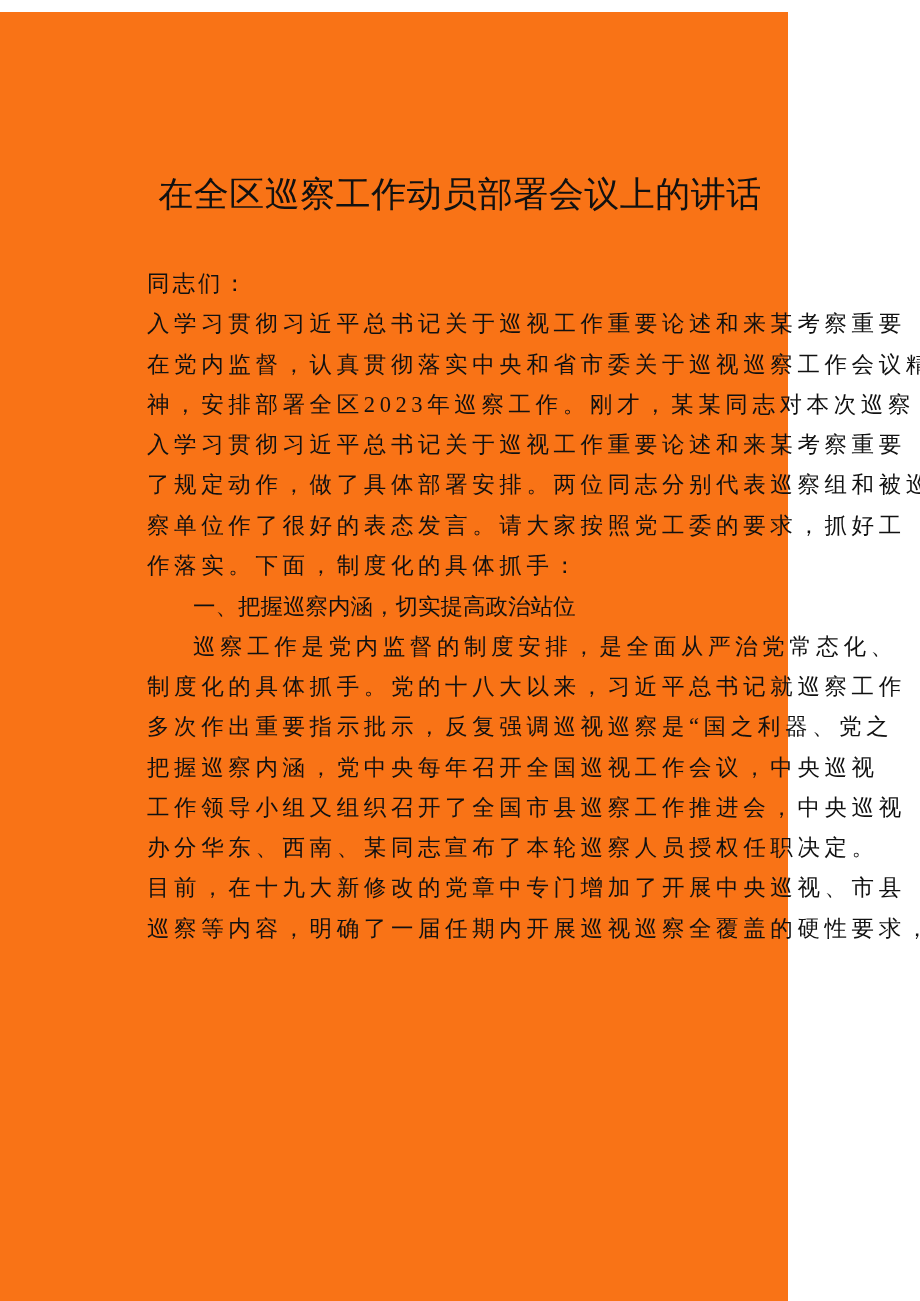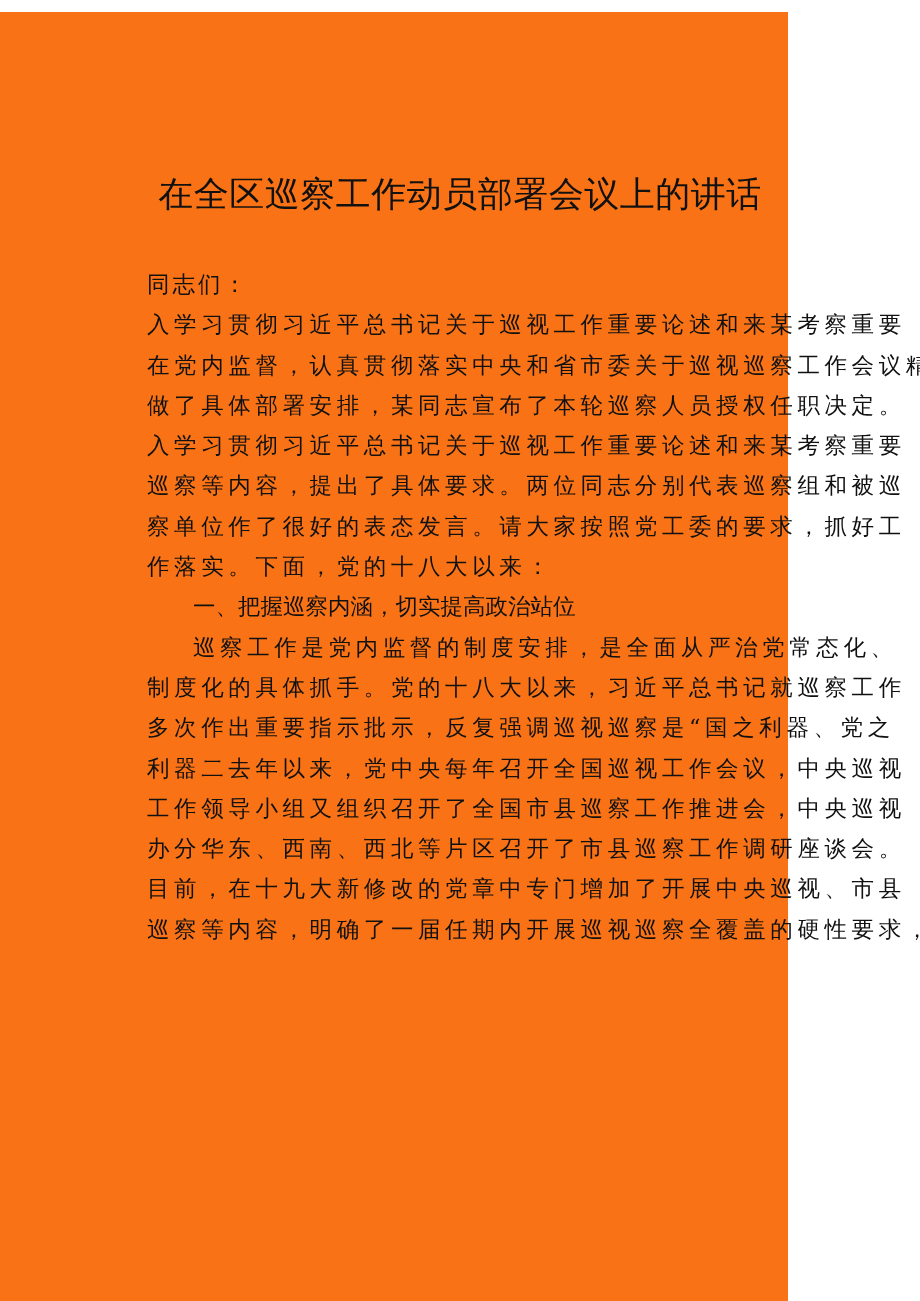--- a/index.html
+++ b/index.html
@@ -40,20 +40,21 @@
       width: 655px;
     }
     .line {
       height: 40.3px;
       line-height: 40.3px;
       font-size: 22.5px;
       white-space: nowrap;
       letter-spacing: 4.6px;
       text-align: justify;
       text-align-last: justify;
+      font-family: Liberation Serif, serif;
     }
     .line.last {
       text-align-last: left;
     }
     .line.indent {
       padding-left: 46px;
     }
     .line.salutation {
       text-align-last: left;
       letter-spacing: 3px;
@@ -73,30 +74,30 @@
 <body>
 
 <div class="page">
   <div class="title">在全区巡察工作动员部署会议上的讲话</div>
 
   <div class="body-text">
     <div class="line salutation">同志们：</div>
 
     <div class="line">入学习贯彻习近平总书记关于巡视工作重要论述和来某考察重要</div>
     <div class="line">在党内监督，认真贯彻落实中央和省市委关于巡视巡察工作会议精</div>
-    <div class="line">做了具体部署安排，某同志宣布了本轮巡察人员授权任职决定。</div>
+    <div class="line">神，安排部署全区2023年巡察工作。刚才，某某同志对本次巡察</div>
     <div class="line">入学习贯彻习近平总书记关于巡视工作重要论述和来某考察重要</div>
-    <div class="line">巡察等内容，提出了具体要求。两位同志分别代表巡察组和被巡</div>
+    <div class="line">了规定动作，做了具体部署安排。两位同志分别代表巡察组和被巡</div>
     <div class="line">察单位作了很好的表态发言。请大家按照党工委的要求，抓好工</div>
-    <div class="line last">作落实。下面，党的十八大以来：</div>
+    <div class="line last">作落实。下面，制度化的具体抓手：</div>
 
     <div class="heading">一、把握巡察内涵，切实提高政治站位</div>
 
     <div class="line indent">巡察工作是党内监督的制度安排，是全面从严治党常态化、</div>
     <div class="line">制度化的具体抓手。党的十八大以来，习近平总书记就巡察工作</div>
     <div class="line">多次作出重要指示批示，反复强调巡视巡察是“国之利器、党之</div>
-    <div class="line">利器二去年以来，党中央每年召开全国巡视工作会议，中央巡视</div>
+    <div class="line">把握巡察内涵，党中央每年召开全国巡视工作会议，中央巡视</div>
     <div class="line">工作领导小组又组织召开了全国市县巡察工作推进会，中央巡视</div>
-    <div class="line">办分华东、西南、西北等片区召开了市县巡察工作调研座谈会。</div>
+    <div class="line">办分华东、西南、某同志宣布了本轮巡察人员授权任职决定。</div>
     <div class="line">目前，在十九大新修改的党章中专门增加了开展中央巡视、市县</div>
     <div class="line">巡察等内容，明确了一届任期内开展巡视巡察全覆盖的硬性要求，</div>
   </div>
 </div>
 
 </body></html>

